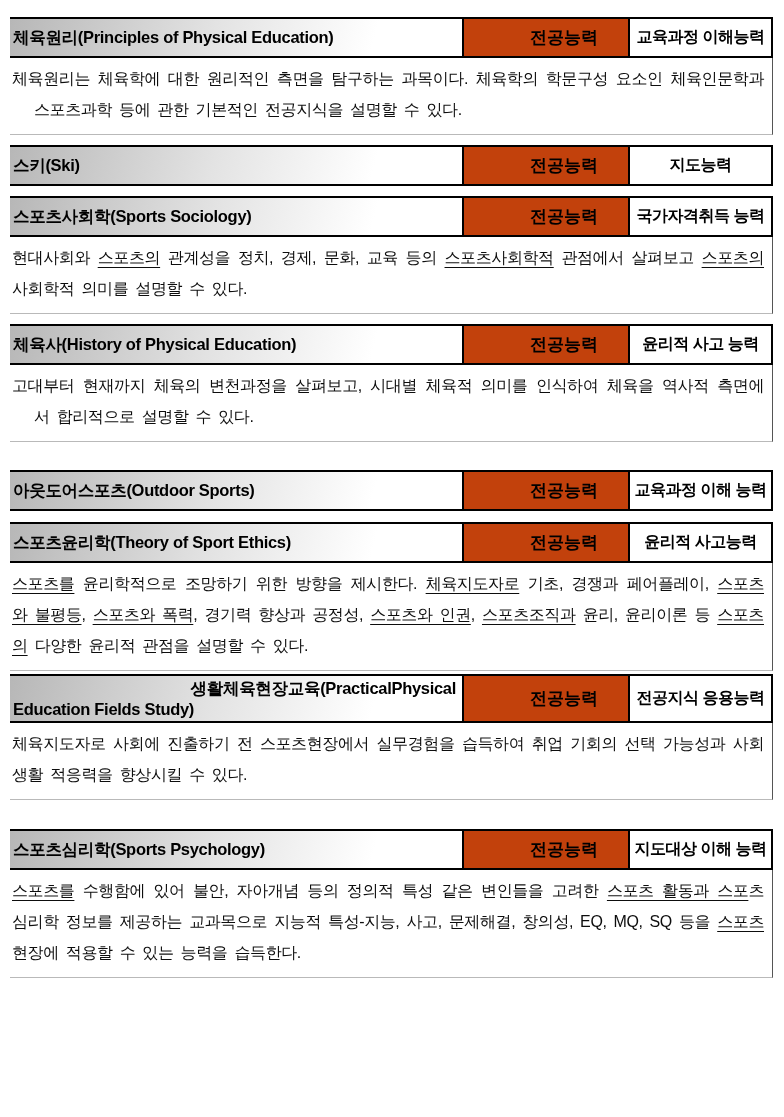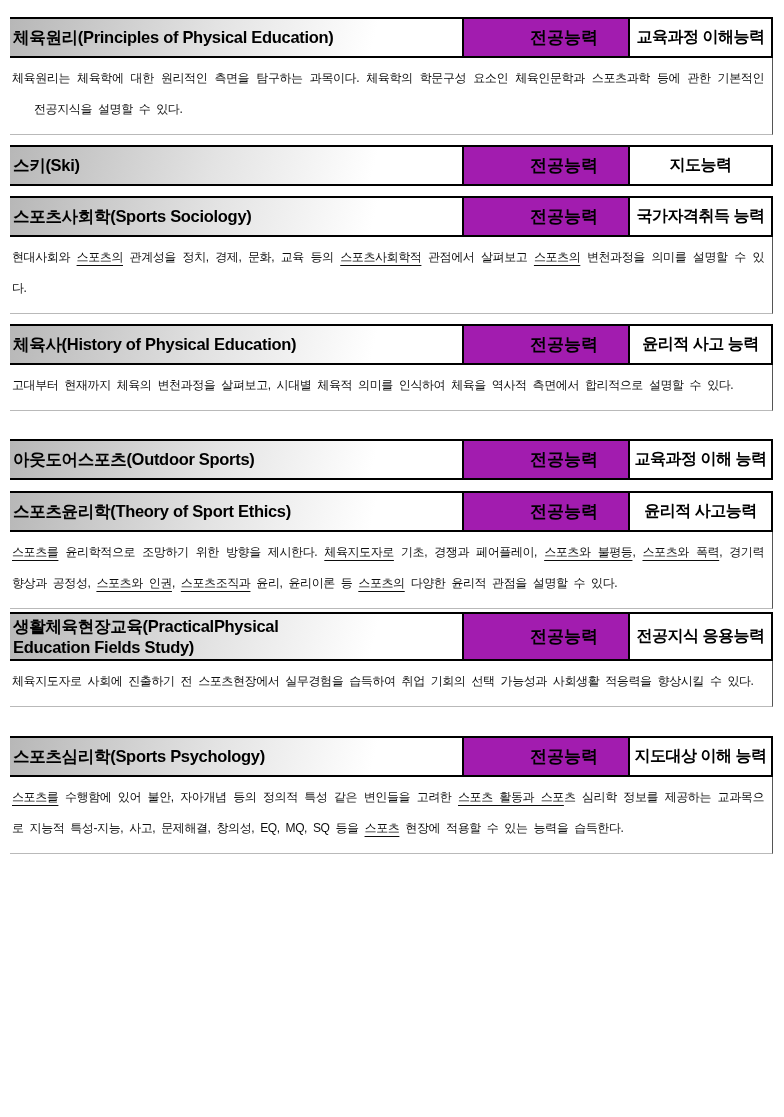--- a/index.html
+++ b/index.html
@@ -22,26 +22,26 @@
     border-bottom: 2px solid #000;
     display: flex;
     align-items: center;
     padding: 2px 6px 2px 3px;
     font-weight: bold;
     font-size: 16.5px;
     letter-spacing: -0.3px;
     line-height: 1.25;
   }
   .name-lines { width: 100%; }
-  .name-line1 { display: flex; justify-content: flex-start; }
+  .name-line1 { display: flex; justify-content: flex-end; }
 
   .tag-cell {
     flex: 0 0 168px;
     box-sizing: border-box;
-    background: #a21caf;
+    background: #c2410c;
     border: 2.5px solid #000;
     display: flex;
     align-items: center;
     justify-content: center;
     font-weight: bold;
     font-size: 17px;
     padding-left: 36px;
   }
   .comp-cell {
     flex: 1 1 auto;
@@ -56,21 +56,21 @@
     font-size: 16px;
     letter-spacing: -0.5px;
     white-space: nowrap;
   }
 
   .desc {
     box-sizing: border-box;
     border-right: 1px solid #555;
     border-bottom: 1px solid #b9b9b9;
     padding: 5px 8px 9px 2px;
-    font-size: 12px;
+    font-size: 16px;
     line-height: 31px;
     letter-spacing: -0.4px;
     word-spacing: 3px;
     text-align: justify;
     color: #0d0d0d;
   }
   .desc.hang { padding-left: 24px; text-indent: -22px; }
   .desc u {
     text-decoration: underline;
     text-decoration-thickness: 1px;
@@ -97,21 +97,21 @@
       <div class="comp-cell">지도능력</div>
     </div>
   </section>
 
   <section class="block" style="margin-bottom: 10px;">
     <div class="hdr">
       <div class="name-cell">스포츠사회학(Sports Sociology)</div>
       <div class="tag-cell">전공능력</div>
       <div class="comp-cell">국가자격취득 능력</div>
     </div>
-    <div class="desc"><span>현대사회와 </span><u>스포츠의</u><span> 관계성을 정치, 경제, 문화, 교육 등의 </span><u>스포츠사회학적</u><span> 관점에서 살펴보고 </span><u>스포츠의</u><span> 변천과정을 의미를 설명할 수 있다.</span></div>
+    <div class="desc"><span>현대사회와 </span><u>스포츠의</u><span> 관계성을 정치, 경제, 문화, 교육 등의 </span><u>스포츠사회학적</u><span> 관점에서 살펴보고 </span><u>스포츠의</u><span> 사회학적 의미를 설명할 수 있다.</span></div>
   </section>
 
   <section class="block" style="margin-bottom: 28px;">
     <div class="hdr">
       <div class="name-cell">체육사(History of Physical Education)</div>
       <div class="tag-cell">전공능력</div>
       <div class="comp-cell">윤리적 사고 능력</div>
     </div>
     <div class="desc hang"><span>고대부터 현재까지 체육의 변천과정을 살펴보고, 시대별 체육적 의미를 인식하여 체육을 역사적 측면에서 합리적으로 설명할 수 있다.</span></div>
   </section>

